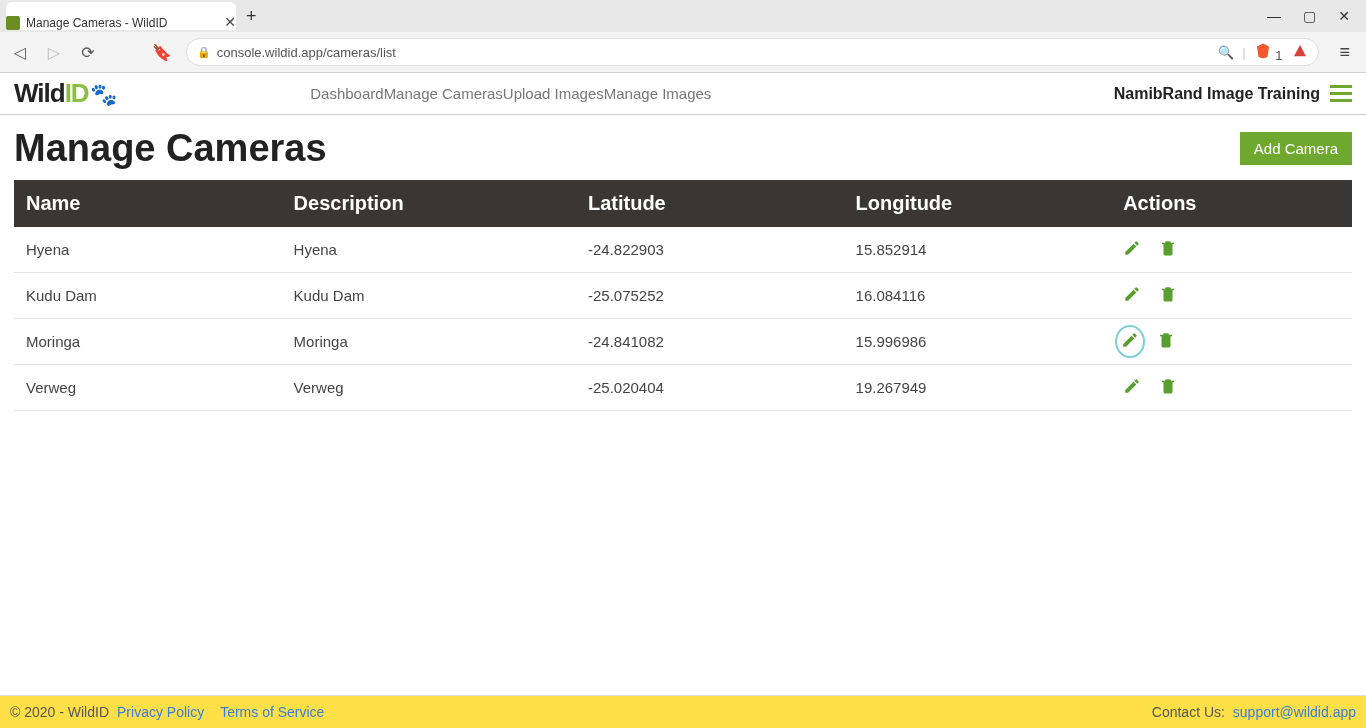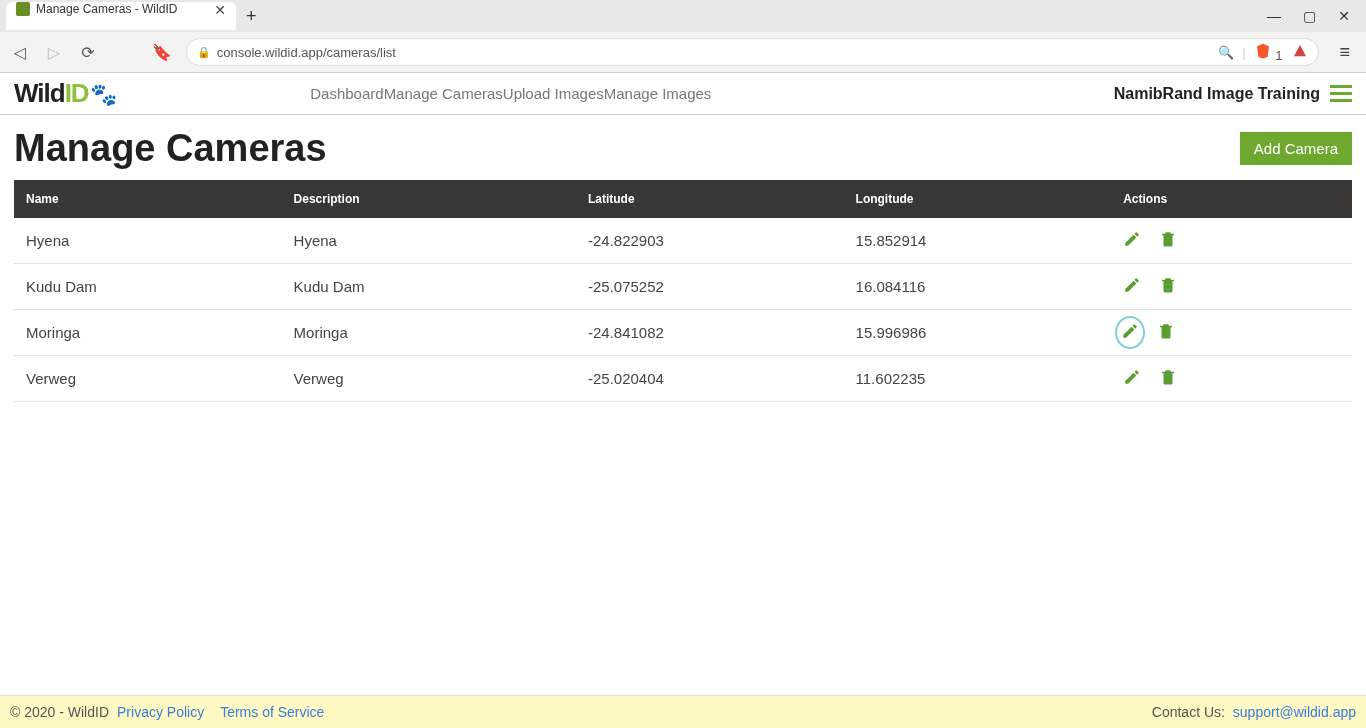--- a/index.html
+++ b/index.html
@@ -1,21 +1,21 @@
 <!DOCTYPE html>
 <html><head>
 <meta charset="utf-8">
 <style>
   * { box-sizing: border-box; margin: 0; padding: 0; }
   body { font-family: "Segoe UI", Arial, sans-serif; font-size: 14px; color: #333; background: #fff; }
   
   
   .browser-chrome { background: #e8e8e8; border-bottom: 1px solid #d0d0d0; }
   .tab-bar { display: flex; align-items: center; height: 32px; padding: 0 6px; }
-  .tab { display: flex; align-items: flex-start; background: #fff; border-radius: 6px 6px 0 0; padding: 0 10px; height: 28px; min-width: 230px; position: relative; font-size: 12px; }
+  .tab { display: flex; align-items: flex-end; background: #fff; border-radius: 6px 6px 0 0; padding: 0 0; height: 28px; min-width: 230px; position: relative; font-size: 12px; }
   .tab .favicon { width: 14px; height: 14px; margin-right: 6px; background: #6b8e23; border-radius: 2px; }
   .tab .close { margin-left: auto; padding-left: 10px; font-size: 14px; color: #444; cursor: pointer; }
   .newtab { margin-left: 10px; font-size: 18px; color: #333; cursor: pointer; }
   .window-controls { margin-left: auto; display: flex; gap: 22px; padding-right: 10px; }
   .window-controls span { font-size: 14px; cursor: pointer; }
   
   .nav-bar { display: flex; align-items: center; height: 40px; padding: 0 10px; gap: 14px; background: #f3f3f3; }
   .nav-bar .nav-btn { font-size: 16px; color: #555; cursor: pointer; width: 20px; text-align: center; }
   .nav-bar .nav-btn.disabled { color: #bbb; }
   .addr-bar { flex: 1; display: flex; align-items: center; background: #fff; border: 1px solid #ddd; border-radius: 14px; height: 28px; padding: 0 10px; font-size: 13px; color: #555; }
@@ -35,28 +35,28 @@
   .hamburger { display:flex; flex-direction:column; gap:4px; cursor:pointer; }
   .hamburger span { width:22px; height:3px; background:#6fa82e; display:block; }
 
   
   .page { padding: 12px 14px 40px; }
   .page-head { display:flex; align-items:center; margin-bottom: 10px; }
   .page-title { font-size: 38px; font-weight: 700; color:#222; }
   .add-btn { margin-left:auto; background:#6fa82e; color:#fff; border:none; border-radius:0; padding: 8px 14px; font-size:15px; cursor:pointer; }
   
   table.data { width:100%; border-collapse: collapse; }
-  table.data thead th { background:#3a3633; color:#fff; font-weight:700; text-align:left; padding: 12px 12px; font-size:12px; }
+  table.data thead th { background:#3a3633; color:#fff; font-weight:700; text-align:left; padding: 12px 12px; font-size:20px; }
   table.data tbody td { padding: 12px 12px; border-bottom:1px solid #e2e2e2; color:#444; font-size:15px; }
   .actions-cell { display:flex; gap:18px; align-items:center; }
   .edit-icon, .trash-icon { color:#5a9e2f; cursor:pointer; width:18px; height:18px; }
   .highlight-circle { border:2px solid #7fd0d6; border-radius:50%; padding:4px; margin:-6px -6px -6px -8px; display:inline-flex; align-items:center; justify-content:center; }
 
   
-  .footer { position: fixed; bottom:0; left:0; right:0; border-top:1px solid #ddd; background:#fef9c3; padding: 8px 10px; display:flex; font-size:14px; color:#555; }
+  .footer { position: fixed; bottom:0; left:0; right:0; border-top:1px solid #ddd; background:#fde047; padding: 8px 10px; display:flex; font-size:14px; color:#555; }
   .footer a { color:#3b7dd8; text-decoration:none; margin-left:4px; }
   .footer .right { margin-left:auto; }
 </style>
 </head>
 <body>
 
 <div class="browser-chrome">
   <div class="tab-bar">
     <div class="tab">
       <span class="favicon"></span>
@@ -179,21 +179,21 @@
               <span><svg class="trash-icon" viewBox="0 0 24 24">
                   <path fill="currentColor" d="M6 7h12v13a2 2 0 0 1-2 2H8a2 2 0 0 1-2-2V7zm3-4h6l1 2h4v2H4V5h4l1-2z"></path>
                 </svg></span>
             </div>
           </td>
         </tr>
         <tr>
           <td>Verweg</td>
           <td>Verweg</td>
           <td>-25.020404</td>
-          <td>11.602235</td>
+          <td>19.267949</td>
           <td>
             <div class="actions-cell">
               <span><svg class="edit-icon" viewBox="0 0 24 24">
                   <path fill="currentColor" d="M3 17.25V21h3.75L17.81 9.94l-3.75-3.75L3 17.25zM20.71 7.04a1 1 0 0 0 0-1.41l-2.34-2.34a1 1 0 0 0-1.41 0l-1.83 1.83 3.75 3.75 1.83-1.83z"></path>
                 </svg></span>
               <span><svg class="trash-icon" viewBox="0 0 24 24">
                   <path fill="currentColor" d="M6 7h12v13a2 2 0 0 1-2 2H8a2 2 0 0 1-2-2V7zm3-4h6l1 2h4v2H4V5h4l1-2z"></path>
                 </svg></span>
             </div>
           </td>

